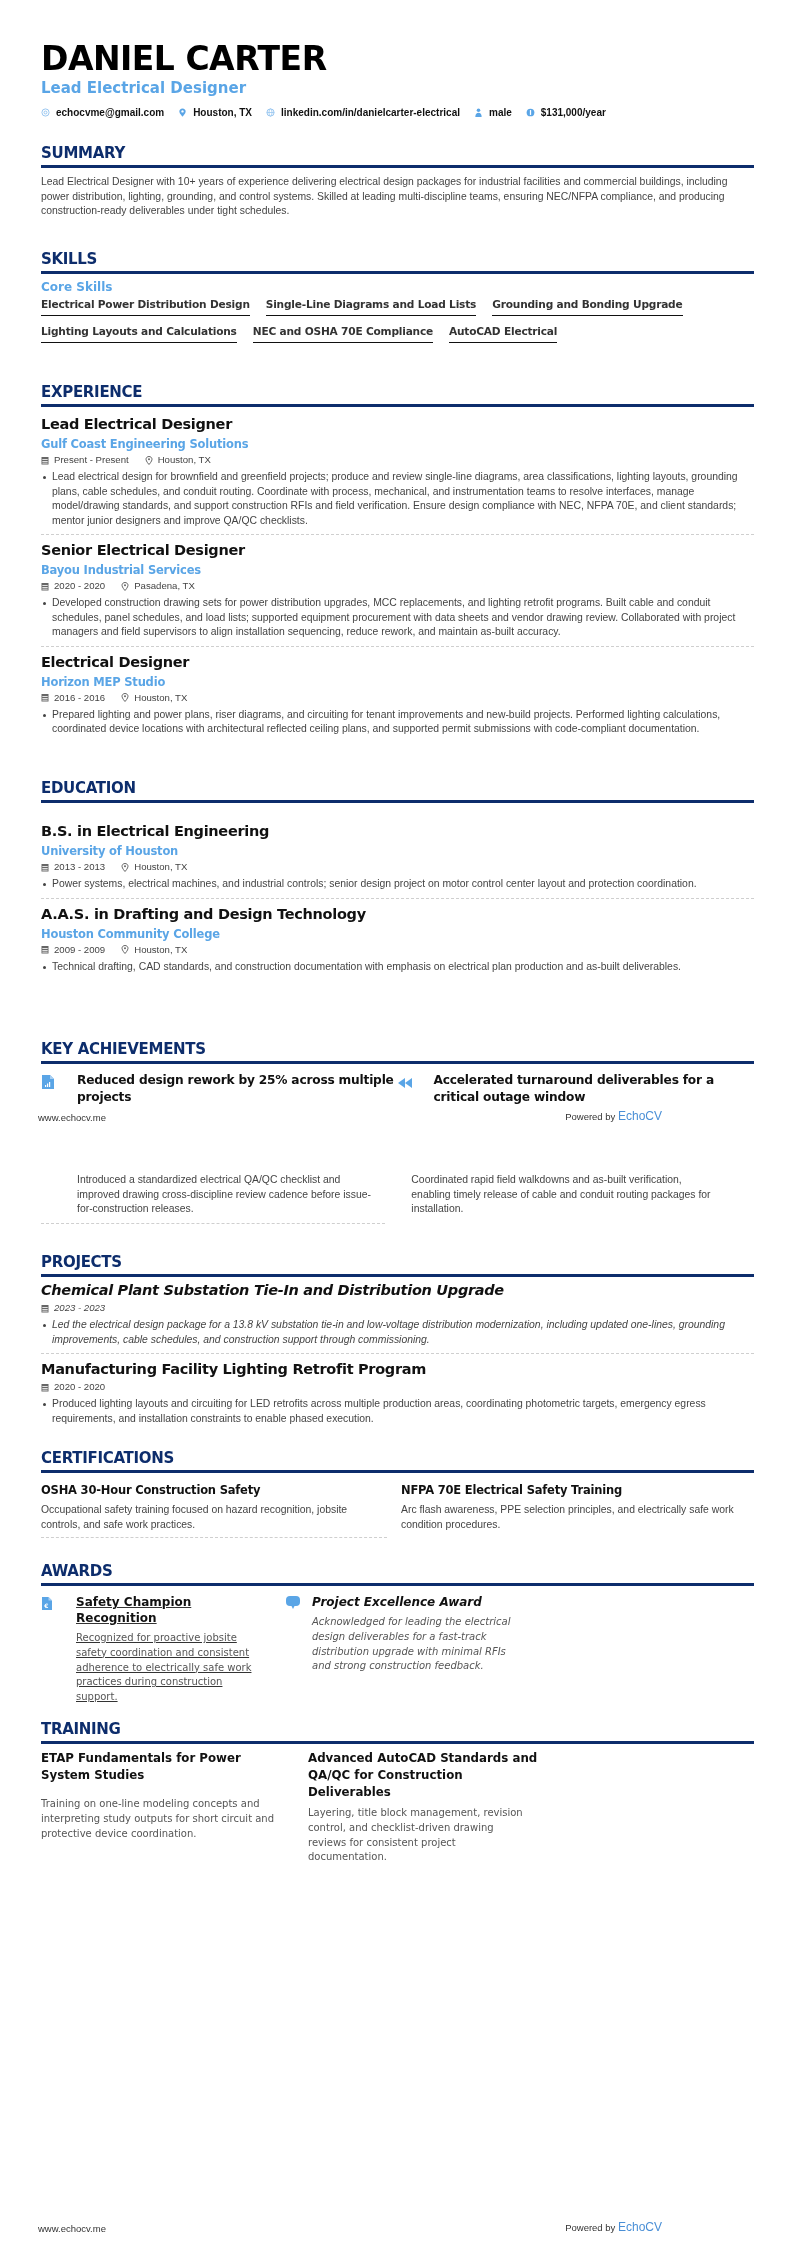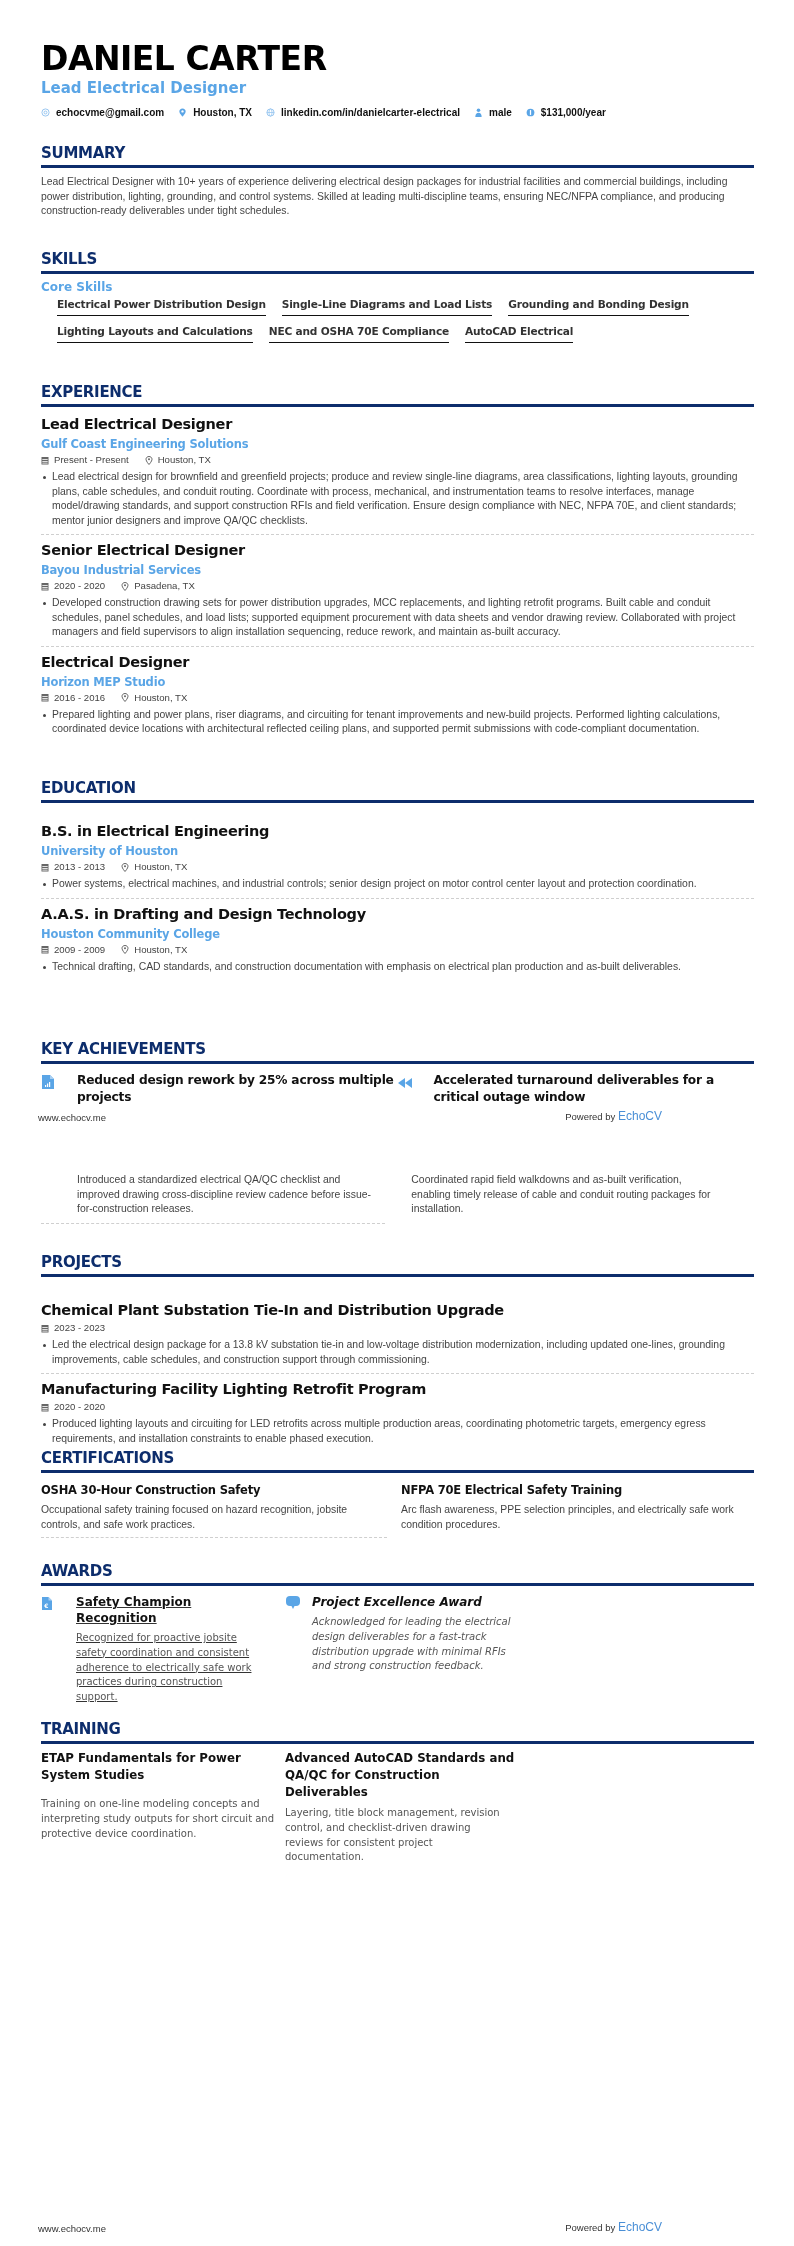--- a/index.html
+++ b/index.html
@@ -232,24 +232,24 @@
   <div class="content" style="top:144px;">
     <div class="sec-title">SUMMARY</div>
     <div class="sec-rule"></div>
     <div class="body-text" style="margin-top:7px;">Lead Electrical Designer with 10+ years of experience delivering electrical design packages for industrial facilities and commercial buildings, including power distribution, lighting, grounding, and control systems. Skilled at leading multi-discipline teams, ensuring NEC/NFPA compliance, and producing construction-ready deliverables under tight schedules.</div>
   </div>
 
   <div class="content" style="top:250px;">
     <div class="sec-title">SKILLS</div>
     <div class="sec-rule"></div>
     <div class="sub-blue" style="margin-top:6px;">Core Skills</div>
-    <div class="skills-wrap" style="margin-top:4px;margin-left:16px;">
+    <div class="skills-wrap" style="margin-top:4px;">
       <span class="skill">Electrical Power Distribution Design</span>
       <span class="skill">Single-Line Diagrams and Load Lists</span>
-      <span class="skill">Grounding and Bonding Design</span>
+      <span class="skill">Grounding and Bonding Upgrade</span>
       <span class="skill">Lighting Layouts and Calculations</span>
       <span class="skill">NEC and OSHA 70E Compliance</span>
       <span class="skill">AutoCAD Electrical</span>
     </div>
   </div>
 
   <div class="content" style="top:383px;">
     <div class="sec-title">EXPERIENCE</div>
     <div class="sec-rule"></div>
 
@@ -419,21 +419,21 @@
       <div class="col" style="padding-left:12px;">
         <div class="body-text" style="width:310px;">Coordinated rapid field walkdowns and as-built verification, enabling timely release of cable and conduit routing packages for installation.</div>
       </div>
     </div>
   </div>
 
   <div class="content" style="top:130px;">
     <div class="sec-title">PROJECTS</div>
     <div class="sec-rule"></div>
 
-    <div class="entry dash" style="margin-top:24px; padding-bottom:6px;">
+    <div class="entry dash" style="margin-top:4px; padding-bottom:6px;font-style:italic;">
       <div class="entry-title">Chemical Plant Substation Tie-In and Distribution Upgrade</div>
       <div class="meta" style="margin-top:2px;">
         <span class="m">
           <svg class="ic" viewBox="0 0 8 9">
               <rect x="0.5" y="1" width="7" height="7.5" fill="#666"></rect>
               <rect x="1.3" y="3.2" width="5.4" height="0.8" fill="#fff"></rect>
               <rect x="1.3" y="5" width="5.4" height="0.8" fill="#fff"></rect>
               <rect x="1.3" y="6.7" width="5.4" height="0.8" fill="#fff"></rect>
             </svg>
           <span>2023 - 2023</span>
@@ -498,21 +498,21 @@
           <div class="award-title">Project Excellence Award</div>
           <div class="sm-text" style="margin-top:5px; width:200px;">Acknowledged for leading the electrical design deliverables for a fast-track distribution upgrade with minimal RFIs and strong construction feedback.</div>
         </div>
       </div>
     </div>
   </div>
 
   <div class="content" style="top:597px;">
     <div class="sec-title">TRAINING</div>
     <div class="sec-rule"></div>
-    <div style="display:flex; margin-top:6px;">
+    <div style="display:flex; margin-top:6px;gap:23px;">
       <div style="width:244px;">
         <div class="train-title" style="width:210px;">ETAP Fundamentals for Power System Studies</div>
         <div class="sm-text" style="margin-top:13px; width:236px;">Training on one-line modeling concepts and interpreting study outputs for short circuit and protective device coordination.</div>
       </div>
       <div style="width:240px;">
         <div class="train-title" style="width:230px;">Advanced AutoCAD Standards and QA/QC for Construction Deliverables</div>
         <div class="sm-text" style="margin-top:5px; width:220px;">Layering, title block management, revision control, and checklist-driven drawing reviews for consistent project documentation.</div>
       </div>
     </div>
   </div>

